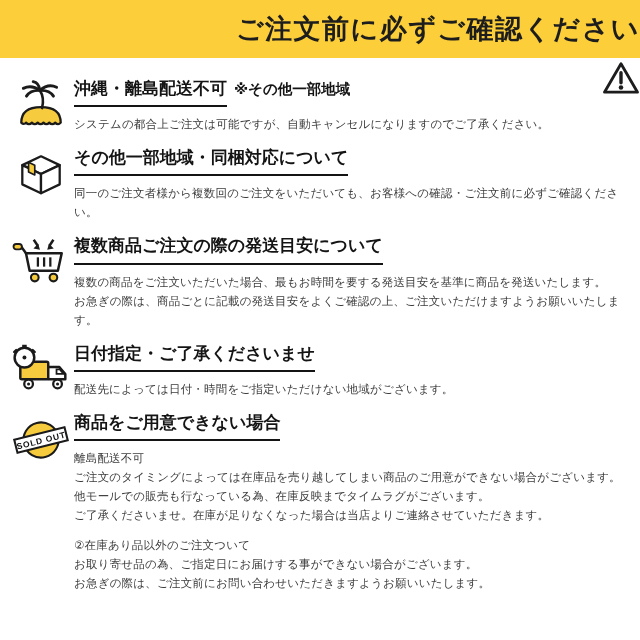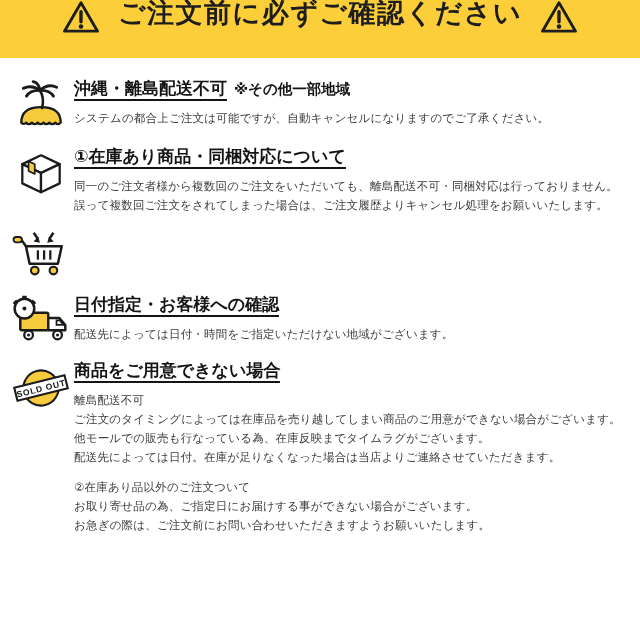--- a/index.html
+++ b/index.html
@@ -8,23 +8,24 @@
     width: 640px; height: 640px;
     background: #ffffff;
     font-family: "Liberation Sans", "DejaVu Sans", sans-serif;
     overflow: hidden;
     color: #1b1b1b;
   }
   .banner {
     height: 58px;
     background: #FBCE3A;
     display: flex;
-    align-items: flex-start;
+    align-items: flex-end;
     justify-content: center;
     gap: 18px;
+    flex-direction: column;
   }
   .banner-title {
     margin: 0;
     font-size: 27px;
     font-weight: 800;
     color: #1d1d1d;
     letter-spacing: 1.5px;
     line-height: 1;
   }
   .tri svg { display: block; }
@@ -44,21 +45,21 @@
   .sec-title {
     font-size: 17px;
     font-weight: 800;
     color: #141414;
     line-height: 1.25;
     white-space: nowrap;
   }
   .title-main {
     display: inline-block;
     border-bottom: 2.5px solid #141414;
-    padding-bottom: 0;
+    padding-bottom: 6px;
   }
   .title-suffix {
     font-size: 14.5px;
     font-weight: 700;
     margin-left: 7px;
     margin-top: 20px;
   }
   .title-suffix:empty { display: none; }
   .body { margin-top: 8px; }
   .bline {
@@ -119,25 +120,24 @@
     <div class="icon-col">
       <svg width="54" height="54" viewBox="0 0 52 52">
         <path d="M26 8 L44 16.5 L26 25 L8 16.5 Z" fill="#ffffff" stroke="#1b1b1b" stroke-width="2.2" stroke-linejoin="round"></path>
         <path d="M8 16.5 V35 L26 43.5 V25 Z" fill="#ffffff" stroke="#1b1b1b" stroke-width="2.2" stroke-linejoin="round"></path>
         <path d="M44 16.5 V35 L26 43.5 V25 Z" fill="#ffffff" stroke="#1b1b1b" stroke-width="2.2" stroke-linejoin="round"></path>
         <path d="M14 13.8 L20 16.6 V26 L14 23.2 Z" fill="#F6CB3E" stroke="#1b1b1b" stroke-width="1.6" stroke-linejoin="round"></path>
       </svg>
     </div>
     <div class="content">
       <div class="sec-title">
-        <span class="title-main">①在庫あり商品・同梱対応について</span>
-      </div>
-      <div class="body">
-        <div class="bline">同一のご注文者様から複数回のご注文をいただいても、離島配送不可・同梱対応は行っておりません。</div>
-        <div class="bline">誤って複数回ご注文をされてしまった場合は、ご注文履歴よりキャンセル処理をお願いいたします。</div>
+        <span class="title-main">その他一部地域・同梱対応について</span>
+      </div>
+      <div class="body">
+        <div class="bline">同一のご注文者様から複数回のご注文をいただいても、お客様への確認・ご注文前に必ずご確認ください。</div>
       </div>
     </div>
   </div>
 
   <div class="section">
     <div class="icon-col">
       <svg width="58" height="52" viewBox="0 0 56 50">
         <line x1="21" y1="3.5" x2="25" y2="9.5" stroke="#1b1b1b" stroke-width="2.4"></line>
         <path d="M27 13.2 L20.7 11.9 L25.3 7.4 Z" fill="#1b1b1b"></path>
         <line x1="40" y1="3.5" x2="36" y2="9.5" stroke="#1b1b1b" stroke-width="2.4"></line>
@@ -145,20 +145,29 @@
         <path d="M13.5 16.5 H48 L44.3 33.5 H17 Z" fill="#ffffff" stroke="#1b1b1b" stroke-width="2.4" stroke-linejoin="round"></path>
         <line x1="25" y1="20.5" x2="25" y2="29.5" stroke="#1b1b1b" stroke-width="2.2"></line>
         <line x1="31" y1="20.5" x2="31" y2="29.5" stroke="#1b1b1b" stroke-width="2.2"></line>
         <line x1="37" y1="20.5" x2="37" y2="29.5" stroke="#1b1b1b" stroke-width="2.2"></line>
         <path d="M13.5 16.5 L9 10.2 H5.5" fill="none" stroke="#1b1b1b" stroke-width="2.4" stroke-linecap="round"></path>
         <rect x="1.5" y="7.6" width="8" height="5.2" rx="2.5" fill="#F6CB3E" stroke="#1b1b1b" stroke-width="1.8"></rect>
         <circle cx="22" cy="40" r="3.7" fill="#F6CB3E" stroke="#1b1b1b" stroke-width="2"></circle>
         <circle cx="40" cy="40" r="3.7" fill="#F6CB3E" stroke="#1b1b1b" stroke-width="2"></circle>
       </svg>
     </div>
+    <div class="content">
+      <div class="sec-title">
+        <span class="title-main">複数商品ご注文の際の発送目安について</span>
+      </div>
+      <div class="body">
+        <div class="bline">複数の商品をご注文いただいた場合、最もお時間を要する発送目安を基準に商品を発送いたします。</div>
+        <div class="bline">お急ぎの際は、商品ごとに記載の発送目安をよくご確認の上、ご注文いただけますようお願いいたします。</div>
+      </div>
+    </div>
   </div>
 
   <div class="section">
     <div class="icon-col">
       <svg width="60" height="52" viewBox="0 0 58 50">
         <rect x="9" y="17" width="27" height="17" rx="1.5" fill="#F6CB3E" stroke="#1b1b1b" stroke-width="2.4"></rect>
         <path d="M36 22 H46.5 L52.5 29 V34 H36 Z" fill="#ffffff" stroke="#1b1b1b" stroke-width="2.4" stroke-linejoin="round"></path>
         <path d="M44 24.5 h3.2 l3.6 4.2 h-6.8 Z" fill="#ffffff" stroke="#1b1b1b" stroke-width="1.7"></path>
         <circle cx="17" cy="38.5" r="4.2" fill="#ffffff" stroke="#1b1b1b" stroke-width="2.2"></circle>
         <circle cx="17" cy="38.5" r="1.5" fill="#1b1b1b"></circle>
@@ -166,21 +175,21 @@
         <circle cx="45" cy="38.5" r="1.5" fill="#1b1b1b"></circle>
         <circle cx="13" cy="13" r="9.5" fill="#ffffff" stroke="#1b1b1b" stroke-width="2.4"></circle>
         <circle cx="13" cy="13" r="1.9" fill="#1b1b1b"></circle>
         <rect x="10.8" y="0.6" width="4.4" height="3" fill="#1b1b1b"></rect>
         <line x1="5" y1="5.6" x2="3" y2="7.6" stroke="#1b1b1b" stroke-width="2.2" stroke-linecap="round"></line>
         <line x1="21" y1="5.6" x2="23" y2="7.6" stroke="#1b1b1b" stroke-width="2.2" stroke-linecap="round"></line>
       </svg>
     </div>
     <div class="content">
       <div class="sec-title">
-        <span class="title-main">日付指定・お客様への確認</span>
+        <span class="title-main">日付指定・ご了承くださいませ</span>
       </div>
       <div class="body">
         <div class="bline">配送先によっては日付・時間をご指定いただけない地域がございます。</div>
       </div>
     </div>
   </div>
 
   <div class="section">
     <div class="icon-col">
       <svg width="58" height="54" viewBox="0 0 56 52">
@@ -192,21 +201,21 @@
       </svg>
     </div>
     <div class="content">
       <div class="sec-title">
         <span class="title-main">商品をご用意できない場合</span>
       </div>
       <div class="body">
         <div class="bline">離島配送不可</div>
         <div class="bline">ご注文のタイミングによっては在庫品を売り越してしまい商品のご用意ができない場合がございます。</div>
         <div class="bline">他モールでの販売も行なっている為、在庫反映までタイムラグがございます。</div>
-        <div class="bline">配送先によっては日付。在庫が足りなくなった場合は当店よりご連絡させていただきます。</div>
+        <div class="bline">ご了承くださいませ。在庫が足りなくなった場合は当店よりご連絡させていただきます。</div>
         <div class="bline"></div>
         <div class="bline">②在庫あり品以外のご注文ついて</div>
         <div class="bline">お取り寄せ品の為、ご指定日にお届けする事ができない場合がございます。</div>
         <div class="bline">お急ぎの際は、ご注文前にお問い合わせいただきますようお願いいたします。</div>
 
       </div>
     </div>
   </div>
 
 </main>

